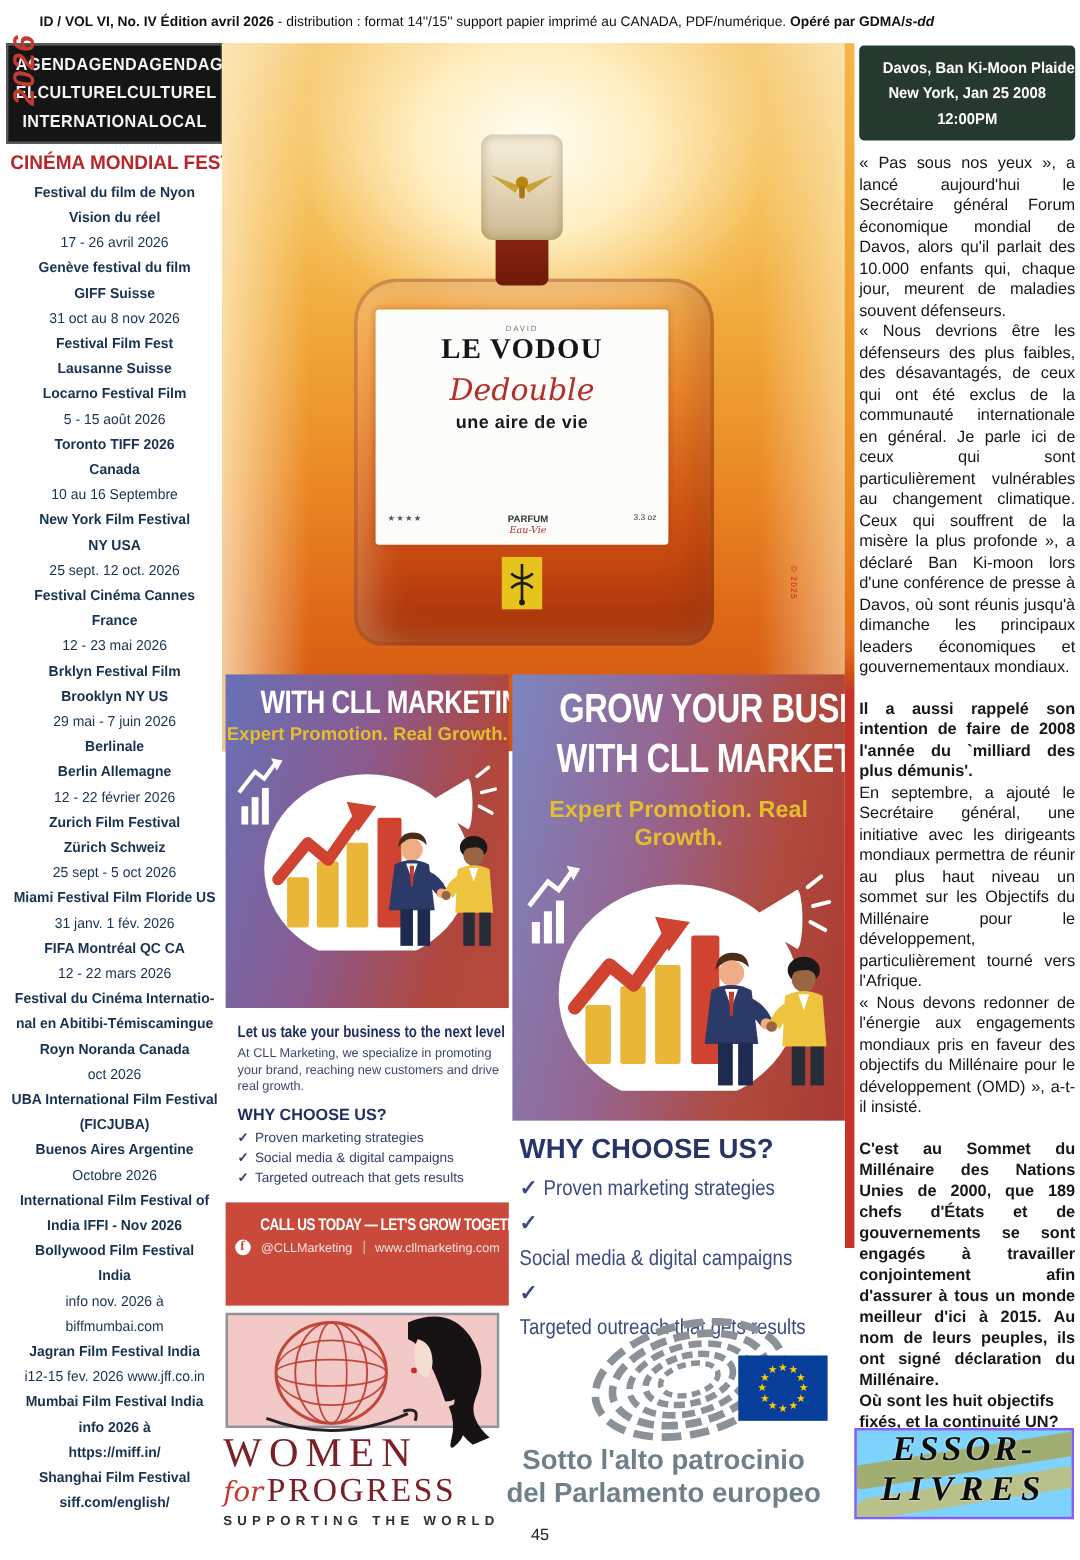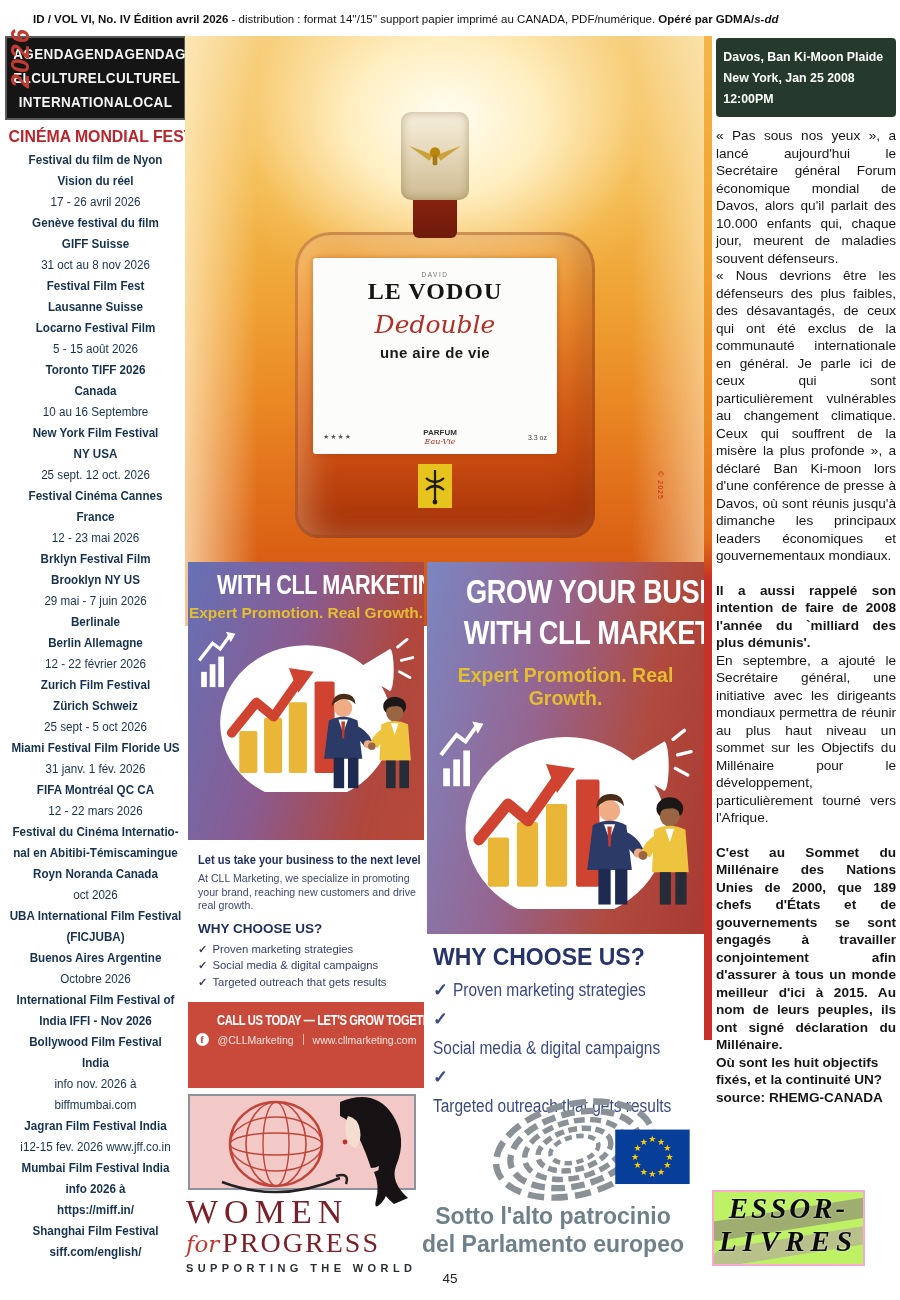--- a/index.html
+++ b/index.html
@@ -35,36 +35,36 @@
       background:linear-gradient(180deg,#8a2410,#6e1a0b);}
   .cap{position:absolute;left:216px;top:76px;width:68px;height:88px;border-radius:10px;
       background:linear-gradient(180deg,#f7f0df 0%,#e6d8ba 45%,#cdbb92 100%);
       box-shadow:inset 0 0 10px rgba(120,90,30,.45);display:flex;align-items:center;justify-content:center;}
   .label{position:absolute;left:128px;top:222px;width:244px;height:196px;background:#fcfcfa;border-radius:3px;
       box-shadow:0 0 6px rgba(120,50,10,.35);text-align:center;padding-top:13px;box-sizing:border-box;}
   .lbl-small{font-size:6.5px;letter-spacing:1.5px;color:#777;}
   .lbl-brand{font-family:"Liberation Serif",serif;font-weight:bold;font-size:24px;color:#151515;letter-spacing:1px;}
   .lbl-script{font-family:"DejaVu Serif",serif;font-style:italic;font-size:25px;color:#b23028;margin-top:5px;}
   .lbl-tag{font-size:15px;font-weight:bold;color:#1b1b1b;margin-top:5px;letter-spacing:.4px;}
-  .lbl-bottom{position:absolute;left:10px;right:10px;bottom:8px;display:flex;align-items:center;justify-content:space-between;}
+  .lbl-bottom{position:absolute;left:10px;right:10px;bottom:8px;display:flex;align-items:flex-start;justify-content:space-between;}
   .lbl-stars{font-size:7px;color:#555;letter-spacing:1px;}
   .lbl-type{font-weight:bold;font-size:8px;color:#333;}
   .lbl-type-script{font-family:"DejaVu Serif",serif;font-style:italic;color:#b23028;font-size:8px;}
   .lbl-size{font-size:7px;color:#444;}
   .under-emblem{position:absolute;left:233px;top:428px;width:34px;height:44px;}
   .photo-credit{position:absolute;right:30px;top:446px;transform:rotate(90deg);color:#c5261d;font-size:7px;letter-spacing:1px;}
 
   
   .strip{position:absolute;left:704px;top:36px;width:8px;height:1004px;
     background:linear-gradient(180deg,#f4b649 0%,#efa22f 20%,#ea8a22 38%,#e2701b 50%,#d24d19 52.5%,#c63227 54%,#c63227 100%);}
 
   
   .rightcol{position:absolute;left:716px;top:38px;width:180px;}
-  .badge{background:var(--badge-green,#253a2c);border-radius:4px;color:#fff;text-align:left;
-         font-weight:bold;font-size:13px;line-height:21px;padding:8px 3px;}
+  .badge{background:var(--badge-green,#253a2c);border-radius:4px;color:#fff;text-align:center;
+         font-weight:bold;font-size:13px;line-height:21px;padding:8px 16px;}
   .badge div{transform:scaleX(.95);white-space:nowrap;}
   .article{margin-top:10px;font-size:13.6px;line-height:17.5px;color:#161616;text-align:justify;}
   .article p{margin:0;}
   .article p.gap{margin-top:17px;font-weight:bold;}
   .article p.b{font-weight:bold;text-align:left;}
 
   
   .ad-head{text-align:center;overflow:hidden;}
   .ad-title{color:#fff;font-weight:bold;}
   .cond{display:inline-block;transform:scaleX(.8);white-space:nowrap;letter-spacing:-.5px;}
@@ -113,22 +113,22 @@
               font-family:"Liberation Serif",serif;}
   .wt1{font-size:34px;letter-spacing:6px;line-height:32px;}
   .wt2{font-size:28px;letter-spacing:2px;line-height:30px;}
   .wt-for{font-family:"DejaVu Serif",serif;font-style:italic;color:#c23a30;font-size:23px;margin-right:3px;letter-spacing:0;}
   .wt3{font-family:"Liberation Sans",sans-serif;color:#2b2f33;font-weight:bold;font-size:11px;letter-spacing:4.4px;margin-top:3px;}
 
   .eu-logo{position:absolute;left:468px;top:1086px;width:240px;height:118px;}
   .eu-text{position:absolute;left:398px;top:1202px;width:310px;text-align:center;color:#6e8089;
            font-weight:bold;font-size:23px;line-height:28px;}
 
-  .essor{position:absolute;left:712px;top:1190px;width:153px;height:76px;background:#bef264;
-         border:2px solid #f9a8d4;box-sizing:border-box;overflow:hidden;text-align:center;}
+  .essor{position:absolute;left:712px;top:1190px;width:183px;height:76px;background:#7dd3fc;
+         border:2px solid #8b5cf6;box-sizing:border-box;overflow:hidden;text-align:center;}
   .sw{position:absolute;}
   .sw1{width:220px;height:20px;left:-12px;top:14px;transform:rotate(-9deg);background:#9fae70;border-radius:10px 40px 10px 40px;}
   .sw2{width:210px;height:18px;left:-4px;top:42px;transform:rotate(-9deg);background:#b7c189;border-radius:40px 10px 40px 10px;}
   .essor-line{position:relative;font-family:"Liberation Serif",serif;font-style:italic;font-weight:bold;
               font-size:29px;line-height:33px;color:#0d0d0d;letter-spacing:3px;text-shadow:0 0 2px rgba(255,255,255,.8);}
 
   .pagenum{position:absolute;left:0;top:1271px;width:900px;text-align:center;font-size:13.5px;color:#222;}
 </style>
 </head>
 <body>
@@ -248,20 +248,21 @@
     <div class="badge">
         <div>Davos, Ban Ki-Moon Plaide</div>
         <div>New York, Jan 25 2008</div>
         <div>12:00PM</div>
       </div>
     <div class="article">
         <p class="">« Pas sous nos yeux », a lancé aujourd'hui le Secrétaire général Forum économique mondial de Davos, alors qu'il parlait des 10.000 enfants qui, chaque jour, meurent de maladies souvent défenseurs.</p>
         <p class="">« Nous devrions être les défenseurs des plus faibles, des désavantagés, de ceux qui ont été exclus de la communauté internationale en général. Je parle ici de ceux qui sont particulièrement vulnérables au changement climatique. Ceux qui souffrent de la misère la plus profonde », a déclaré Ban Ki-moon lors d'une conférence de presse à Davos, où sont réunis jusqu'à dimanche les principaux leaders économiques et gouvernementaux mondiaux.</p>
         <p class="gap">Il a aussi rappelé son intention de faire de 2008 l'année du `milliard des plus démunis'.</p>
         <p class="">En septembre, a ajouté le Secrétaire général, une initiative avec les dirigeants mondiaux permettra de réunir au plus haut niveau un sommet sur les Objectifs du Millénaire pour le développement, particulièrement tourné vers l'Afrique.</p>
+        <p class="">« Nous devons redonner de l'énergie aux engagements mondiaux pris en faveur des objectifs du Millénaire pour le développement (OMD) », a-t-il insisté.</p>
         <p class="gap">C'est au Sommet du Millénaire des Nations Unies de 2000, que 189 chefs d'États et de gouvernements se sont engagés à travailler conjointement afin d'assurer à tous un monde meilleur d'ici à 2015. Au nom de leurs peuples, ils ont signé déclaration du Millénaire.</p>
         <p class="b ">Où sont les huit objectifs fixés, et la continuité UN?</p>
         <p class="b ">source: RHEMG-CANADA</p>
       </div>
   </div>
 
   <div class="ad-left">
     <div class="ad-head">
       <div class="ad-title"><span class="cond">WITH CLL MARKETING</span></div>
       <div class="ad-sub">Expert Promotion. Real Growth.</div>

